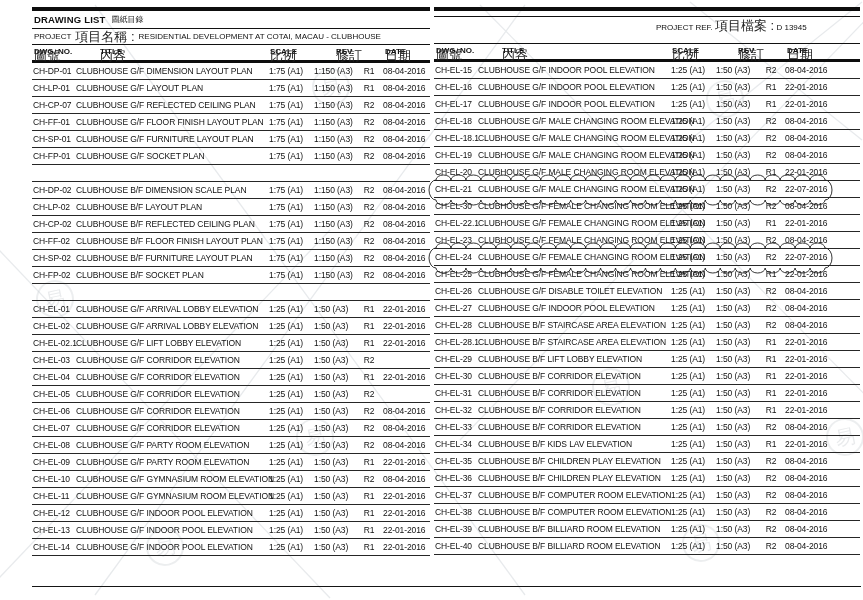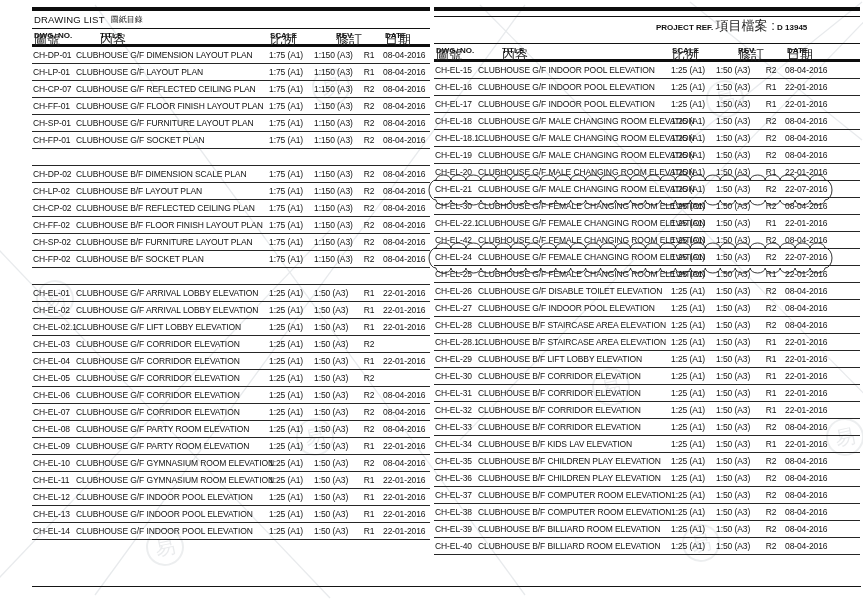--- a/index.html
+++ b/index.html
@@ -13,26 +13,26 @@
     position:absolute;width:34px;height:34px;border:2px solid #c3c8cd;border-radius:50%;
     display:flex;align-items:center;justify-content:center;opacity:.30;
     font-size:20px;color:#b9bec4;transform:rotate(-12deg);
   }
   
   .panel{position:absolute;top:7px;border-top:4px solid #0d0d0d;z-index:1;background:transparent;}
   #panel-left{left:32px;width:398px;}
   #panel-right{left:434px;width:426px;}
   .hrow{box-sizing:border-box;border-bottom:1px solid #111;display:flex;align-items:center;}
   .title-row{height:18px;gap:6px;padding-left:2px;}
-  .title-en{font-size:9.5px;font-weight:normal;letter-spacing:.2px;}
+  .title-en{font-size:9.5px;font-weight:bold;letter-spacing:.2px;}
   .title-zh{font-size:8px;color:#222;}
   .proj-row{height:16px;gap:4px;padding-left:2px;font-size:8px;}
   .blank-strip{height:6px;}
   .ref-row{height:27px;gap:4px;font-size:8px;align-items:flex-end;padding:0 0 4px 222px;box-sizing:border-box;border-bottom:1px solid #111;}
-  .b{font-weight:bold;}
+  .b{font-weight:normal;}
   .zh{font-size:13px;color:#222;font-weight:normal;}
   .cols-row{height:15px;position:relative;border-bottom:3px solid #0d0d0d;box-sizing:content-box;font-size:8px;font-weight:bold;}
   .cols-row span{position:absolute;top:1px;white-space:nowrap;}
   .c-dwg{left:2px;} .c-title{left:68px;} .c-scale{left:238px;} .c-rev{left:304px;} .c-date{left:353px;}
   
   .rows{overflow:visible;}
   .row{
     box-sizing:border-box;height:17px;border-bottom:1px solid #262626;
     display:grid;grid-template-columns:44px 193px 86px 28px 1fr;
     align-items:center;font-size:8.5px;letter-spacing:-.1px;overflow:visible;position:relative;
@@ -88,20 +88,25 @@
   <div class="wm-stamp" style="left:682px;top:524px">
       <span>易</span>
     </div>
 </div>
 
 <section class="panel" id="panel-left">
   <div class="hrow title-row">
     <span class="title-en">DRAWING LIST</span>
     <span class="title-zh">圖紙目錄</span>
   </div>
+  <div class="hrow proj-row">
+    <span class="b">PROJECT</span>
+    <span class="zh">項目名稱 :</span>
+    <span class="b">RESIDENTIAL DEVELOPMENT AT COTAI, MACAU - CLUBHOUSE</span>
+  </div>
   <div class="cols-row">
     <span class="c-dwg">
         <span>DWG. NO.</span> 
         <span class="zh">圖號</span>
       </span>
     <span class="c-title">
         <span>TITLE</span> 
         <span class="zh">內容</span>
       </span>
     <span class="c-scale">
@@ -520,21 +525,21 @@
     <span class="cell no">CH-EL-22.1</span>
     <span class="cell title">CLUBHOUSE G/F FEMALE CHANGING ROOM ELEVATION</span>
     <span class="cell scale">
           <span>1:25 (A1)</span>
           <span>1:50 (A3)</span>
         </span>
     <span class="cell rev">R1</span>
     <span class="cell date">22-01-2016</span>
   </div>
       <div class="row">
-    <span class="cell no">CH-EL-42</span>
+    <span class="cell no">CH-EL-23</span>
     <span class="cell title">CLUBHOUSE G/F FEMALE CHANGING ROOM ELEVATION</span>
     <span class="cell scale">
           <span>1:25 (A1)</span>
           <span>1:50 (A3)</span>
         </span>
     <span class="cell rev">R2</span>
     <span class="cell date">08-04-2016</span>
   </div>
       <div class="row">
     <span class="cell no">CH-EL-24</span>

